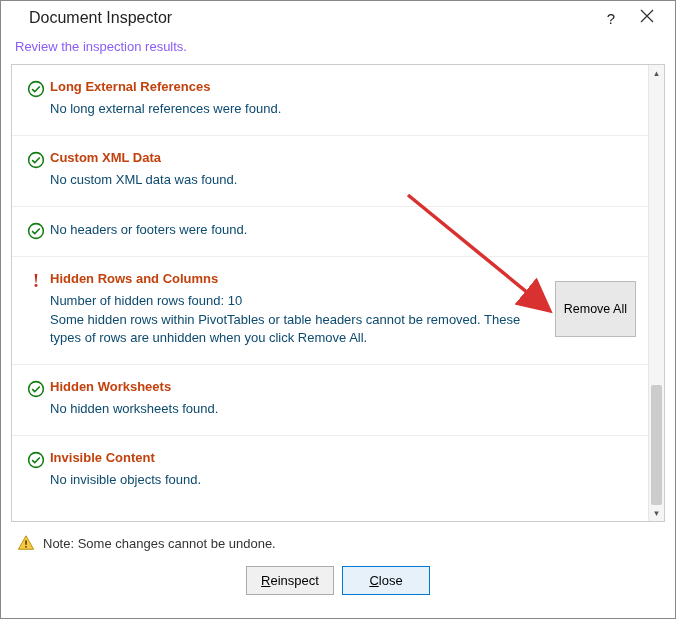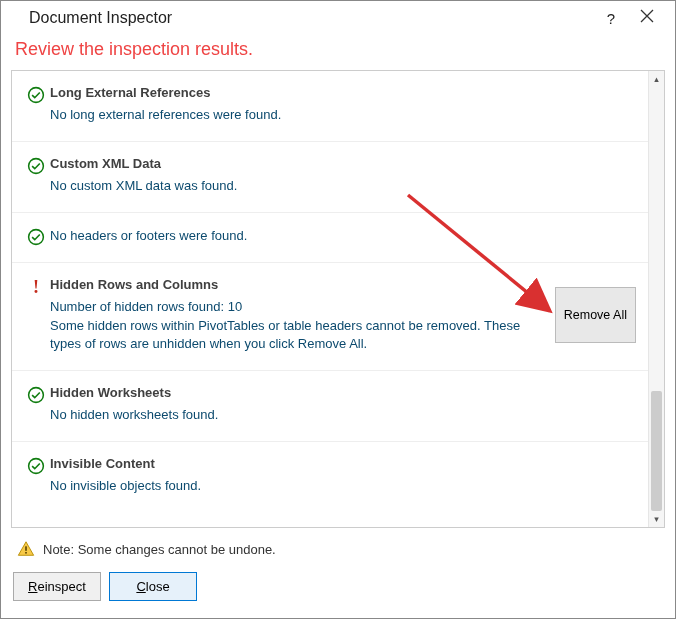--- a/index.html
+++ b/index.html
@@ -28,22 +28,22 @@
       color: #222;
       cursor: pointer;
     }
     .titlebar .close {
       width: 36px;
       text-align: center;
       cursor: pointer;
     }
     .subtitle {
       padding: 4px 14px 10px 14px;
-      font-size: 18px;
-      color: #ef4444;
+      font-size: 13px;
+      color: #8b5cf6;
     }
     .panel-wrap {
       margin: 0 10px;
       border: 1px solid #ccc;
       height: 458px;
       display: flex;
     }
     .panel {
       flex: 1;
       overflow-y: auto;
@@ -96,21 +96,21 @@
       width: 100px;
       flex-shrink: 0;
       display: flex;
       justify-content: flex-end;
       align-items: flex-start;
       padding-top: 10px;
     }
     .item-title {
       font-weight: 600;
       font-size: 13px;
-      color: #404040;
+      color: #c2410c;
       margin-bottom: 6px;
     }
     .item-desc {
       font-size: 13px;
       color: #0c4a6e;
       line-height: 1.45;
     }
     .remove-btn {
       background: #e8e8e8;
       border: 1px solid #bbb;
@@ -123,21 +123,21 @@
       padding: 4px 10px 10px 10px;
     }
     .note-row {
       display: flex;
       align-items: center;
       padding: 8px 6px;
       gap: 8px;
     }
     .btn-row {
       display: flex;
-      justify-content: flex-start;
+      justify-content: center;
       gap: 8px;
       padding: 6px 2px 0 2px;
     }
     .dlg-btn {
       min-width: 88px;
       padding: 6px 14px;
       background: #f0f0f0;
       border: 1px solid #aaa;
       font-family: inherit;
       font-size: 13px;

